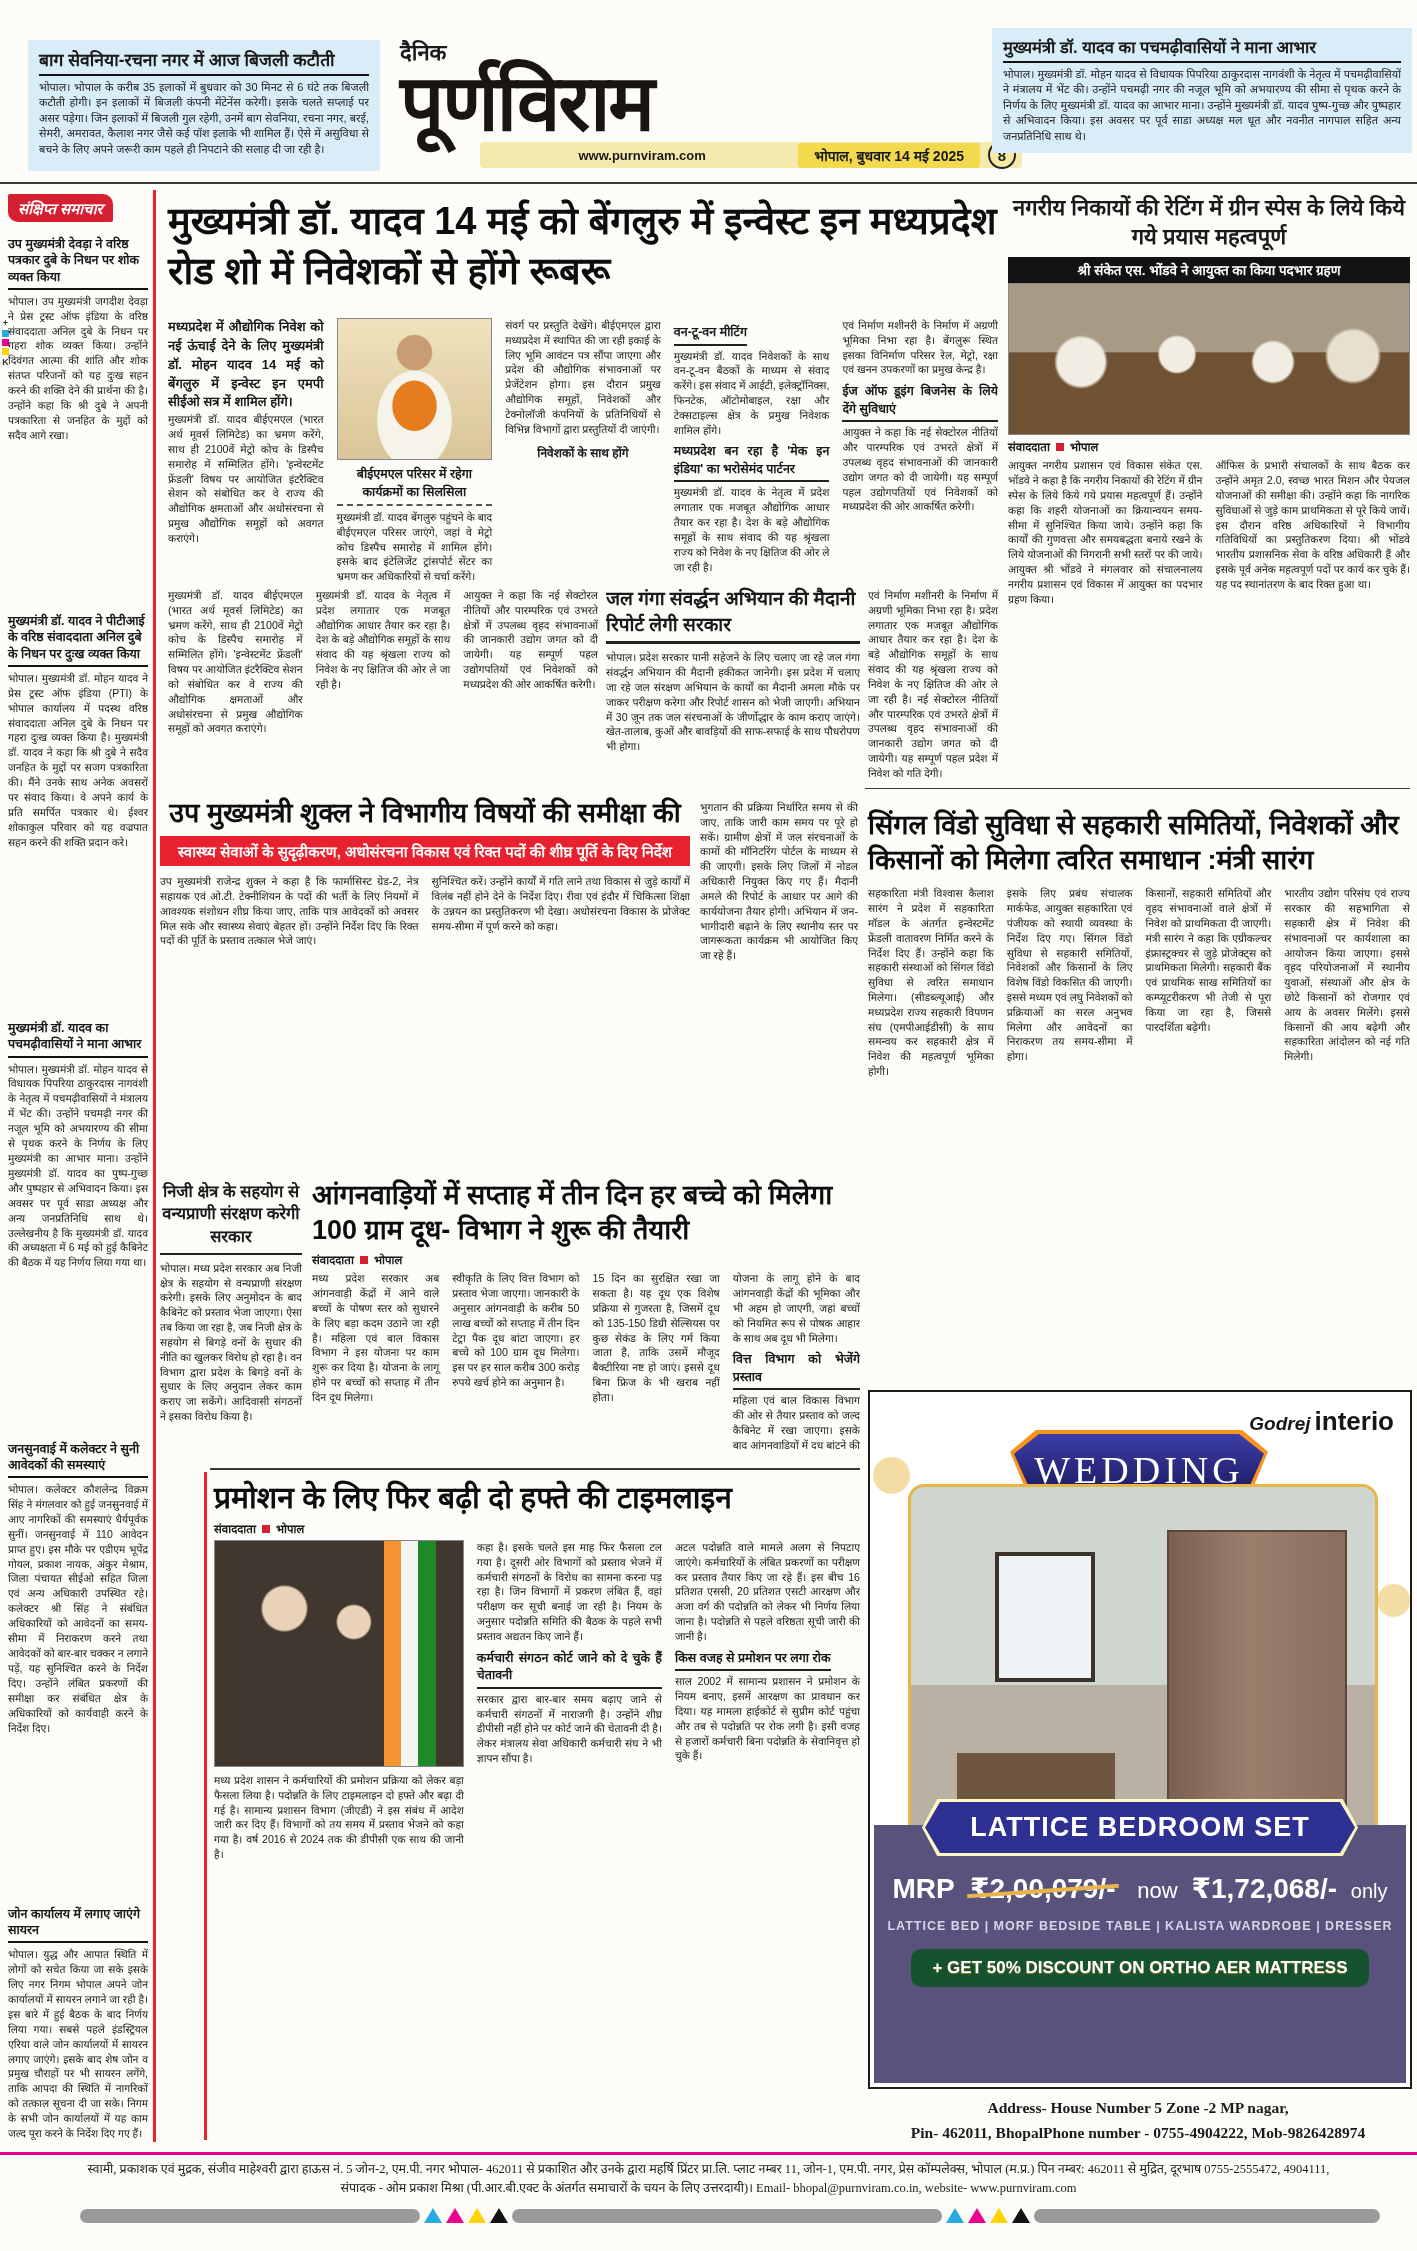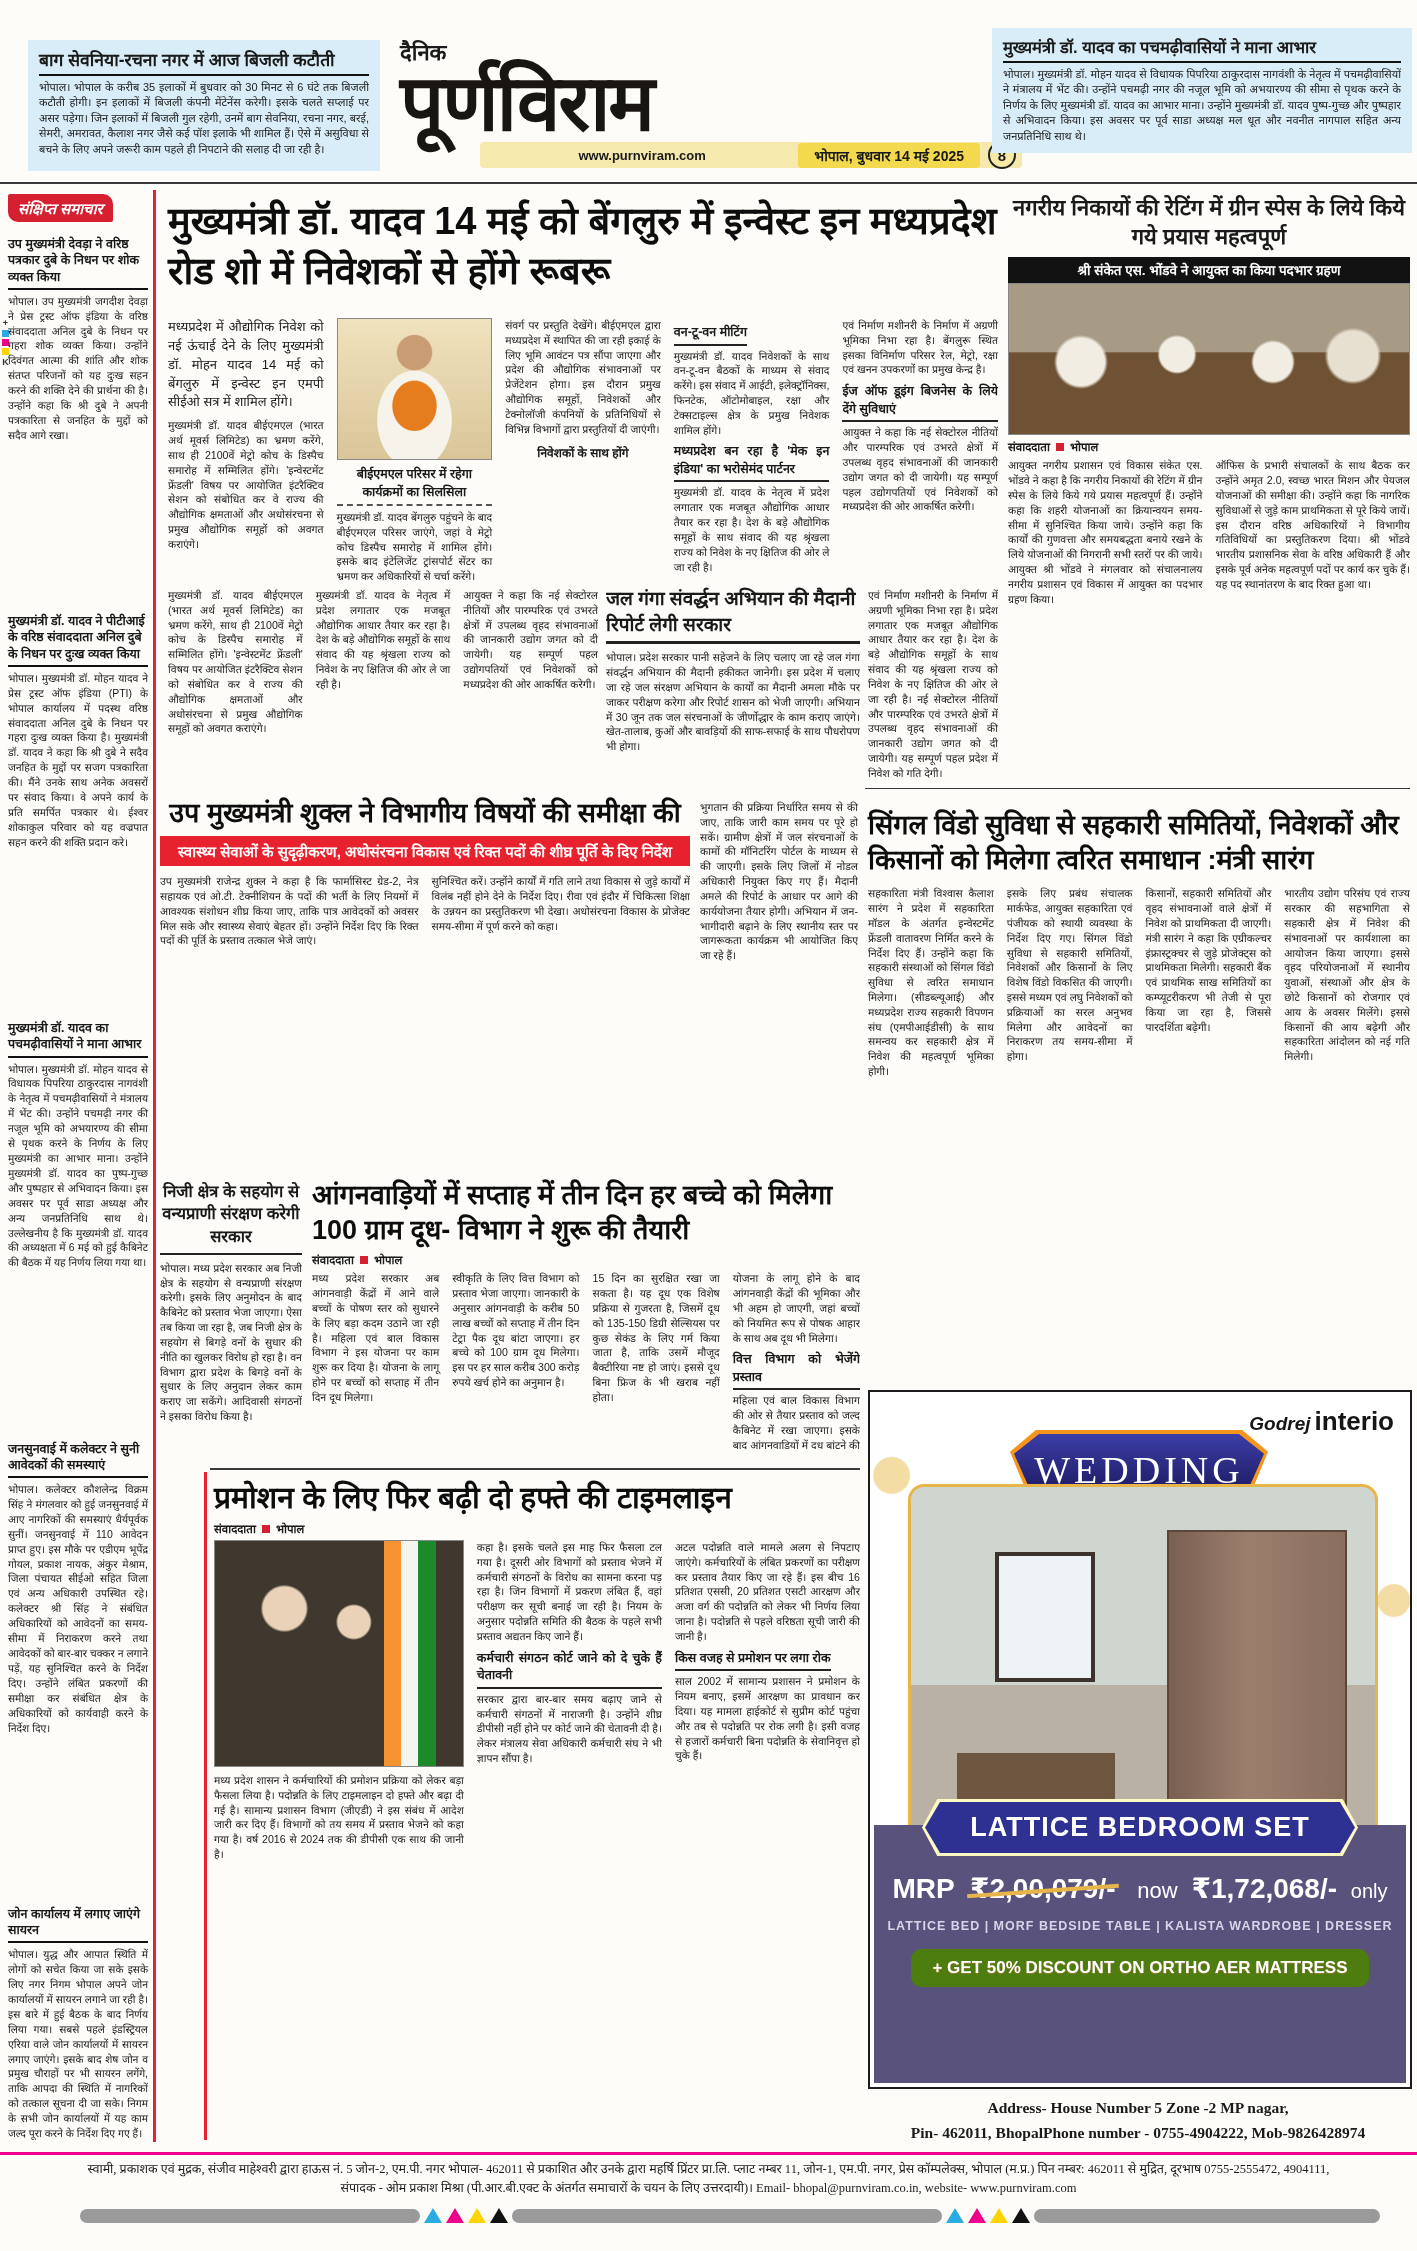--- a/index.html
+++ b/index.html
@@ -71,21 +71,21 @@
   .ad-purple{background:#59527d;color:#fff;text-align:center;}
   .ltc-outer{clip-path:polygon(3.5% 0,96.5% 0,100% 50%,96.5% 100%,3.5% 100%,0 50%);background:#fef9c3;padding:3px;width:430px;margin:-26px auto 0;position:relative;}
   .ltc{clip-path:polygon(3.5% 0,96.5% 0,100% 50%,96.5% 100%,3.5% 100%,0 50%);background:#2e3192;color:#fff;font-weight:bold;
        font-size:27px;letter-spacing:1px;padding:10px 0;}
   .price-line{font-size:28px;font-weight:bold;margin-top:16px;}
   .price-line .mrp-old{position:relative;margin:0 8px;}
   .price-line .mrp-old::after{content:"";position:absolute;left:-3px;right:-3px;top:52%;height:4px;background:#e8b54a;transform:rotate(-4deg);}
   .price-line .now{font-weight:normal;font-size:22px;margin:0 6px;}
   .price-line .only{font-weight:normal;font-size:20px;margin-left:6px;}
   .ad-items{font-size:12.5px;letter-spacing:1px;color:#d9d4e8;margin-top:14px;font-weight:bold;}
-  .ad-offer{background:#4d7c0f;color:#fff;font-weight:bold;font-size:17px;border-radius:10px;padding:9px 0;width:86%;margin:16px auto 0;text-shadow:0 1px 1px #9a7b33;}
+  .ad-offer{background:#14532d;color:#fff;font-weight:bold;font-size:17px;border-radius:10px;padding:9px 0;width:86%;margin:16px auto 0;text-shadow:0 1px 1px #9a7b33;}
   .ad-addr{font-family:"Liberation Serif",serif;font-weight:bold;font-size:15.5px;text-align:center;line-height:1.6;}
   
   .foot-line{font-family:"Liberation Serif",serif;font-size:12.5px;text-align:center;line-height:1.55;}
   .cbar{display:flex;align-items:center;gap:4px;}
   .cbar .g{height:14px;background:#9a9a9a;border-radius:7px;}
   .tri{width:0;height:0;border-left:9px solid transparent;border-right:9px solid transparent;border-bottom:15px solid #000;}
   .regm{font-size:9px;font-weight:bold;display:flex;flex-direction:column;align-items:center;gap:2px;color:#333;}
   .regm .c1{width:7px;height:7px;background:#29abe2;}
   .regm .c2{width:7px;height:7px;background:#ec008c;}
   .regm .c3{width:7px;height:7px;background:#ffd400;}
@@ -152,21 +152,21 @@
       <div class="b-title">जोन कार्यालय में लगाए जाएंगे सायरन</div>
       <div class="b-body">भोपाल। युद्ध और आपात स्थिति में लोगों को सचेत किया जा सके इसके लिए नगर निगम भोपाल अपने जोन कार्यालयों में सायरन लगाने जा रही है। इस बारे में हुई बैठक के बाद निर्णय लिया गया। सबसे पहले इंडस्ट्रियल एरिया वाले जोन कार्यालयों में सायरन लगाए जाएंगे। इसके बाद शेष जोन व प्रमुख चौराहों पर भी सायरन लगेंगे, ताकि आपदा की स्थिति में नागरिकों को तत्काल सूचना दी जा सके। निगम के सभी जोन कार्यालयों में यह काम जल्द पूरा करने के निर्देश दिए गए हैं।</div>
     </div>
   </div>
   <div class="abs rule-red-v" style="left:153px;top:190px;height:1952px;"></div>
 
   <div class="abs headline-xl" style="left:168px;top:196px;width:830px;">मुख्यमंत्री डॉ. यादव 14 मई को बेंगलुरु में इन्वेस्ट इन मध्यप्रदेश रोड शो में निवेशकों से होंगे रूबरू</div>
 
   <div class="abs cols" style="left:168px;top:318px;width:830px;height:262px;overflow:hidden;">
     <div class="col">
-      <div style="font-size:13px;font-weight:normal;line-height:1.45;margin-bottom:6px;">मध्यप्रदेश में औद्योगिक निवेश को नई ऊंचाई देने के लिए मुख्यमंत्री डॉ. मोहन यादव 14 मई को बेंगलुरु में इन्वेस्ट इन एमपी सीईओ सत्र में शामिल होंगे।</div>
+      <div style="font-size:13px;font-weight:bold;line-height:1.45;">मध्यप्रदेश में औद्योगिक निवेश को नई ऊंचाई देने के लिए मुख्यमंत्री डॉ. मोहन यादव 14 मई को बेंगलुरु में इन्वेस्ट इन एमपी सीईओ सत्र में शामिल होंगे।</div>
       <div>मुख्यमंत्री डॉ. यादव बीईएमएल (भारत अर्थ मूवर्स लिमिटेड) का भ्रमण करेंगे, साथ ही 2100वें मेट्रो कोच के डिस्पैच समारोह में सम्मिलित होंगे। 'इन्वेस्टमेंट फ्रेंडली' विषय पर आयोजित इंटरैक्टिव सेशन को संबोधित कर वे राज्य की औद्योगिक क्षमताओं और अधोसंरचना से प्रमुख औद्योगिक समूहों को अवगत कराएंगे।</div>
     </div>
     <div class="col">
       <div class="photo ph-cm" style="height:140px;margin-bottom:5px;"></div>
       <div class="subhead">बीईएमएल परिसर में रहेगा कार्यक्रमों का सिलसिला</div>
       <div>मुख्यमंत्री डॉ. यादव बेंगलुरु पहुंचने के बाद बीईएमएल परिसर जाएंगे, जहां वे मेट्रो कोच डिस्पैच समारोह में शामिल होंगे। इसके बाद इंटेलिजेंट ट्रांसपोर्ट सेंटर का भ्रमण कर अधिकारियों से चर्चा करेंगे।</div>
     </div>
     <div class="col">
       <div>संवर्ग पर प्रस्तुति देखेंगे। बीईएमएल द्वारा मध्यप्रदेश में स्थापित की जा रही इकाई के लिए भूमि आवंटन पत्र सौंपा जाएगा और प्रदेश की औद्योगिक संभावनाओं पर प्रेजेंटेशन होगा। इस दौरान प्रमुख औद्योगिक समूहों, निवेशकों और टेक्नोलॉजी कंपनियों के प्रतिनिधियों से विभिन्न विभागों द्वारा प्रस्तुतियों दी जाएंगी।</div>
       <div style="font-weight:bold;text-align:center;margin-top:8px;font-size:12px;">निवेशकों के साथ होंगे</div>

